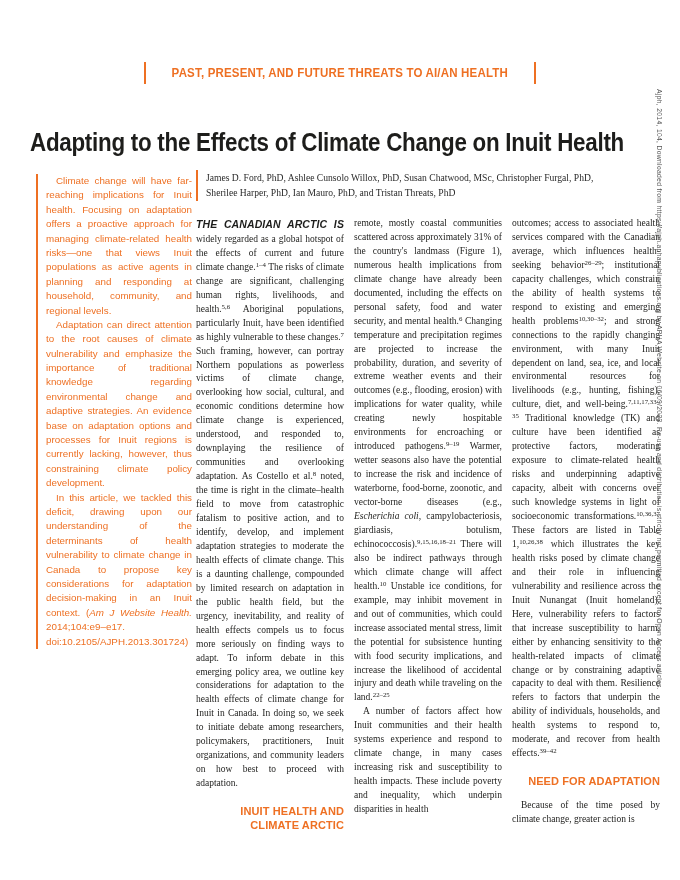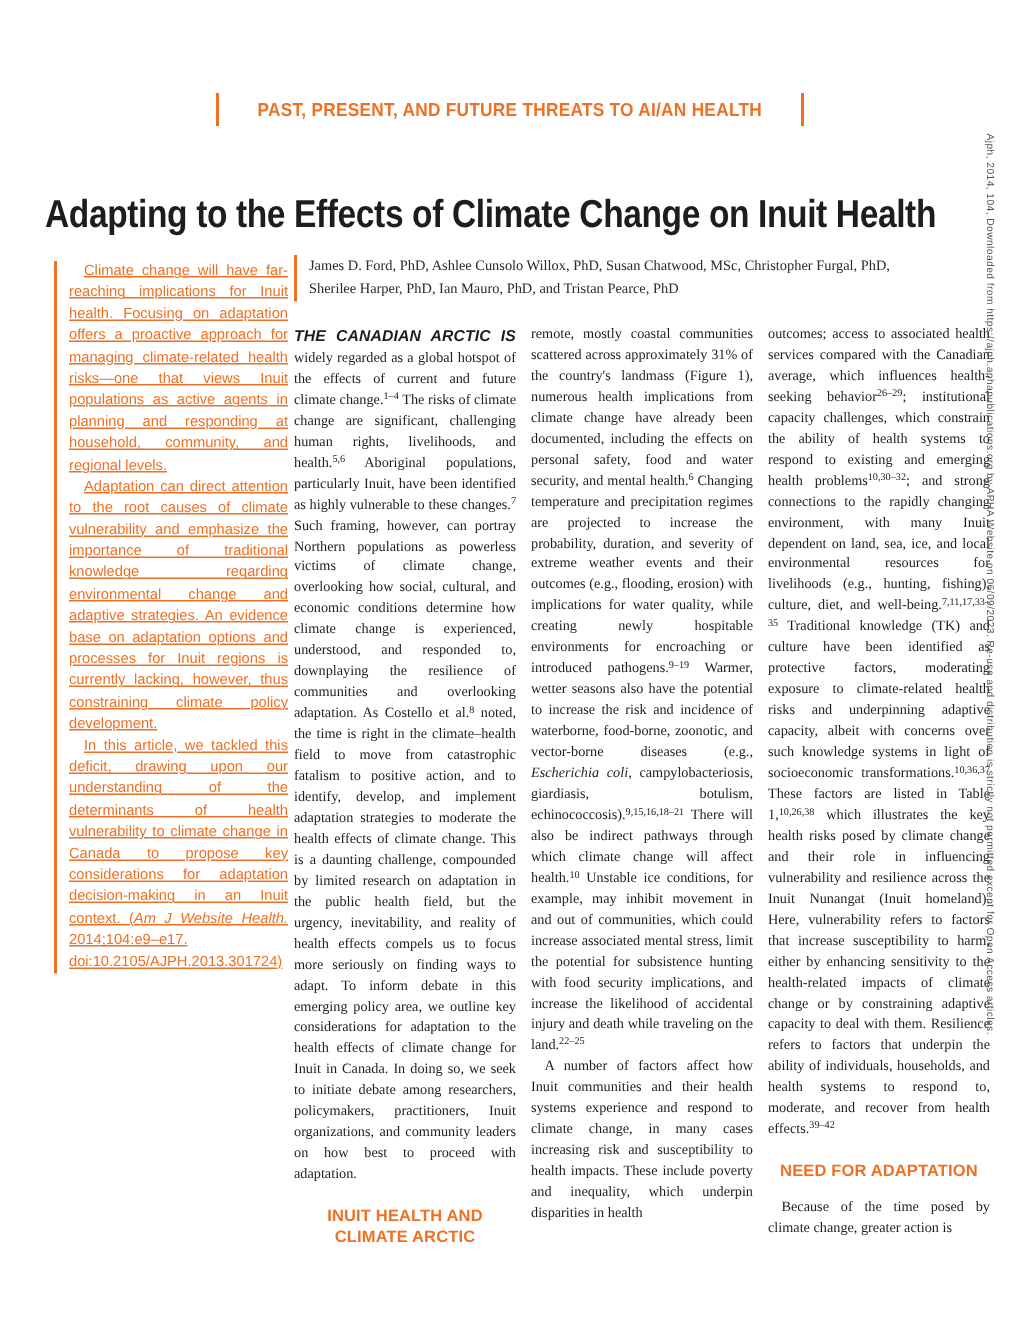--- a/index.html
+++ b/index.html
@@ -28,21 +28,21 @@
     transform:scaleX(0.86); transform-origin:left center;
   }
 
   
   .abstract{
     position:absolute; left:36px; top:137px; width:146px;
     border-left:2px solid var(--accent); padding-left:8px;
     color:var(--accent); font-family:"Liberation Sans", sans-serif;
     font-size:9.8px; line-height:1.47; text-align:justify;
   }
-  .abstract p{ margin:0; text-indent:10px;text-decoration:underline; }
+  .abstract p{ margin:0; text-indent:10px; }
 
   
   .authors{
     position:absolute; left:196px; top:133px; width:436px;
     border-left:2px solid var(--accent); padding-left:8px;
     font-family:Liberation Serif, serif; font-size:9.6px;
     line-height:1.6; color:#2a2a2a;
   }
 
   
@@ -53,21 +53,21 @@
   }
   .columns p{ margin:0; }
   .columns p.indent{ text-indent:9px; }
   .leadin{
     font-family:"Liberation Sans", sans-serif; font-weight:700;
     font-size:10.5px; letter-spacing:0.1px; color:var(--ink);font-style:italic;
   }
   h2.sec{
     font-family:"Liberation Sans", sans-serif; font-weight:700; font-size:11px;
     color:var(--accent); margin:13px 0 11px 0; line-height:1.3; letter-spacing:0.1px;
-    text-align:center;
+    text-align:right;
   }
   sup{ font-size:6.8px; line-height:0; vertical-align:baseline; position:relative; top:-0.45em; }
   em{ font-style:italic; }
 
   
   .watermark{
     position:absolute; top:52px; right:5px; height:600px;
     writing-mode:vertical-rl; text-orientation:mixed;
     font-family:"Liberation Sans", sans-serif; font-size:6.8px;
     color:#555; letter-spacing:0.3px; white-space:nowrap;
@@ -96,21 +96,21 @@
   <h1 class="title">Adapting to the Effects of Climate Change on Inuit Health</h1>
 
   <aside class="abstract">
     <p>Climate change will have far-reaching implications for Inuit health. Focusing on adaptation offers a proactive approach for managing climate-related health risks—one that views Inuit populations as active agents in planning and responding at household, community, and regional levels.</p>
     <p>Adaptation can direct attention to the root causes of climate vulnerability and emphasize the importance of traditional knowledge regarding environmental change and adaptive strategies. An evidence base on adaptation options and processes for Inuit regions is currently lacking, however, thus constraining climate policy development.</p>
     <p>In this article, we tackled this deficit, drawing upon our understanding of the determinants of health vulnerability to climate change in Canada to propose key considerations for adaptation decision-making in an Inuit context. (<em>Am J Website Health.</em> 2014;104:e9–e17. doi:10.2105/AJPH.2013.301724)</p>
   </aside>
 
   <div class="authors">
     <div>James D. Ford, PhD, Ashlee Cunsolo Willox, PhD, Susan Chatwood, MSc, Christopher Furgal, PhD,</div>
-    <div>Sherilee Harper, PhD, Ian Mauro, PhD, and Tristan Pearce, PhD</div>
+    <div>Sherilee Harper, PhD, Ian Mauro, PhD, and Tristan Threats, PhD</div>
   </div>
 
   <main class="columns">
     <section class="col">
       <p><span class="leadin">THE CANADIAN ARCTIC IS</span> <span>widely regarded as a global hotspot of the effects of current and future climate change.<sup>1–4</sup> The risks of climate change are significant, challenging human rights, livelihoods, and health.<sup>5,6</sup> Aboriginal populations, particularly Inuit, have been identified as highly vulnerable to these changes.<sup>7</sup> Such framing, however, can portray Northern populations as powerless victims of climate change, overlooking how social, cultural, and economic conditions determine how climate change is experienced, understood, and responded to, downplaying the resilience of communities and overlooking adaptation. As Costello et al.<sup>8</sup> noted, the time is right in the climate–health field to move from catastrophic fatalism to positive action, and to identify, develop, and implement adaptation strategies to moderate the health effects of climate change. This is a daunting challenge, compounded by limited research on adaptation in the public health field, but the urgency, inevitability, and reality of health effects compels us to focus more seriously on finding ways to adapt. To inform debate in this emerging policy area, we outline key considerations for adaptation to the health effects of climate change for Inuit in Canada. In doing so, we seek to initiate debate among researchers, policymakers, practitioners, Inuit organizations, and community leaders on how best to proceed with adaptation.</span></p>
       <h2 class="sec">INUIT HEALTH AND CLIMATE ARCTIC</h2>
     </section>
     <section class="col">
       <p>remote, mostly coastal communities scattered across approximately 31% of the country's landmass (Figure 1), numerous health implications from climate change have already been documented, including the effects on personal safety, food and water security, and mental health.<sup>6</sup> Changing temperature and precipitation regimes are projected to increase the probability, duration, and severity of extreme weather events and their outcomes (e.g., flooding, erosion) with implications for water quality, while creating newly hospitable environments for encroaching or introduced pathogens.<sup>9–19</sup> Warmer, wetter seasons also have the potential to increase the risk and incidence of waterborne, food-borne, zoonotic, and vector-borne diseases (e.g., <em>Escherichia coli</em>, campylobacteriosis, giardiasis, botulism, echinococcosis).<sup>9,15,16,18–21</sup> There will also be indirect pathways through which climate change will affect health.<sup>10</sup> Unstable ice conditions, for example, may inhibit movement in and out of communities, which could increase associated mental stress, limit the potential for subsistence hunting with food security implications, and increase the likelihood of accidental injury and death while traveling on the land.<sup>22–25</sup></p>
       <p class="indent">A number of factors affect how Inuit communities and their health systems experience and respond to climate change, in many cases increasing risk and susceptibility to health impacts. These include poverty and inequality, which underpin disparities in health</p>

